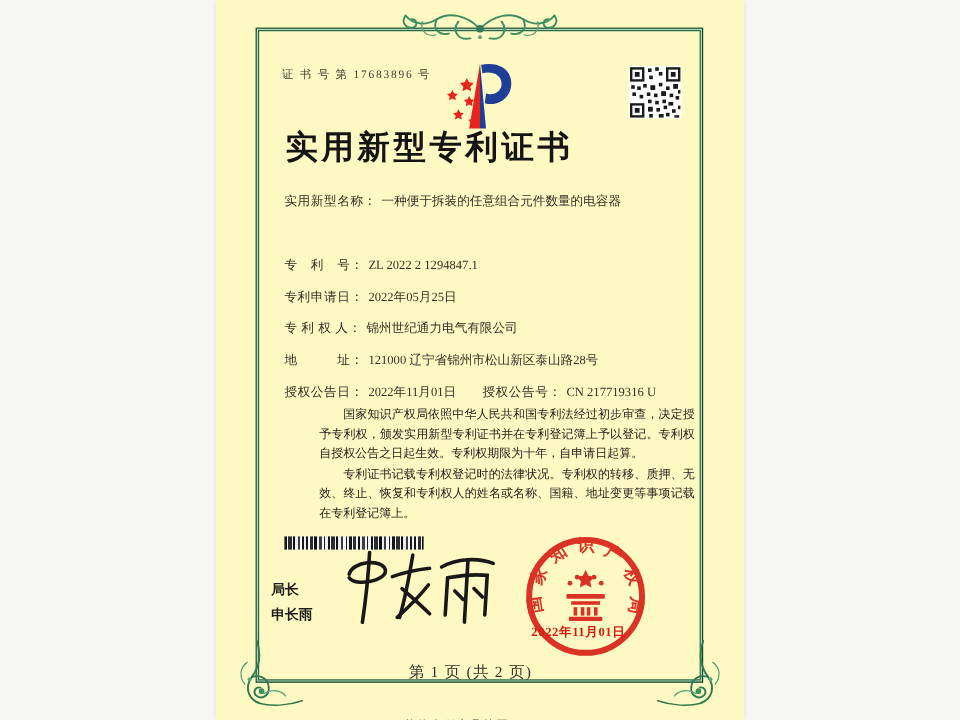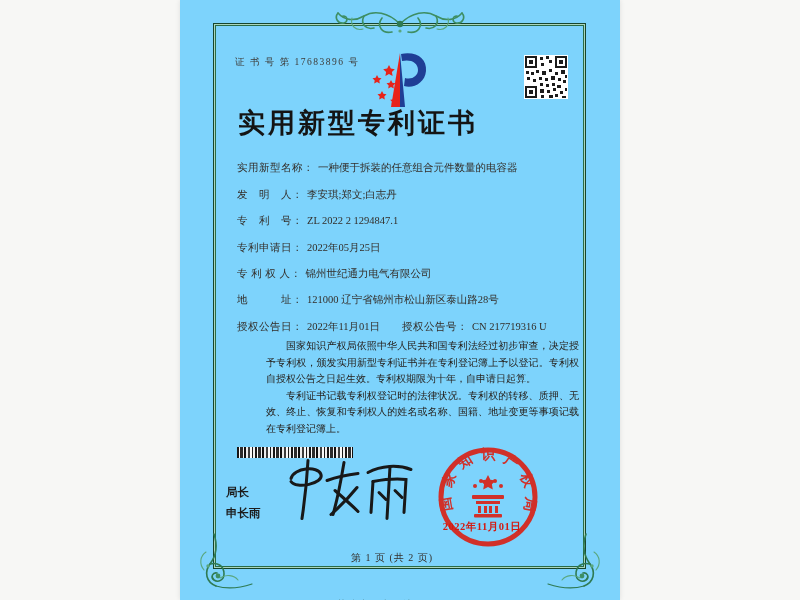--- a/index.html
+++ b/index.html
@@ -4,21 +4,21 @@
 <style>
   * { margin:0; padding:0; box-sizing:border-box; }
   html,body { width:800px; height:600px; overflow:hidden; }
   body {
     background:#f7f7f5;
     font-family:"Liberation Serif","DejaVu Serif",serif;
     position:relative;
   }
   #page {
     position:absolute; left:180px; top:0; width:440px; height:600px;
-    background:#7dd3fc;
+    background:#fef9c3;
     box-shadow:0 0 5px rgba(0,0,0,0.10);
   }
   #frame {
     position:absolute; left:33px; top:23px; width:373px; height:546px;
     border:1px solid #17452e;
     box-shadow:inset 0 0 0 1px #a9d6bd, inset 0 0 0 2px #2a6b47;
   }
   .ornament-top {
     position:absolute; left:50%; top:4px; transform:translateX(-50%);
     width:140px; height:38px;
@@ -67,21 +67,21 @@
     font-size:11.5px; font-weight:bold; color:#1c1c1c; line-height:21px;
   }
   .signature { position:absolute; left:98px; top:450px; width:140px; height:85px; }
   .seal { position:absolute; left:256px; top:445px; width:104px; height:104px; }
   .seal-date {
     position:absolute; left:227px; top:520px; width:150px; text-align:center;
     font-size:10.5px; font-weight:bold; color:#d31b12; letter-spacing:0.5px;
   }
   .page-info {
     position:absolute; left:0; top:551px; width:424px; text-align:center;
-    font-size:10px; color:#33302c; letter-spacing:1px;
+    font-size:13px; color:#33302c; letter-spacing:1px;
   }
   .footer-note {
     position:absolute; left:0; top:577px; width:402px; text-align:center;
     font-size:9px; color:#2f4a3a; letter-spacing:2px;margin-top:21px;
   }
 </style>
 </head>
 <body>
 
 <div id="page">
@@ -196,23 +196,20 @@
         <rect x="35" y="5" width="4" height="4"></rect>
         <rect x="5" y="35" width="4" height="4"></rect>
     </g>
   </svg>
 
   <div class="title">实用新型专利证书</div>
 
   <div class="field-row" style="top:161px">
     <span class="field-label">实用新型名称：</span><span class="field-value">一种便于拆装的任意组合元件数量的电容器</span>
   </div>
-  <div class="field-row" style="top:188px">
-    <span class="field-label">发　明　人：</span><span class="field-value">李安琪;郑文;白志丹</span>
-  </div>
   <div class="field-row" style="top:214px">
     <span class="field-label">专　利　号：</span><span class="field-value">ZL 2022 2 1294847.1</span>
   </div>
   <div class="field-row" style="top:241px">
     <span class="field-label">专利申请日：</span><span class="field-value">2022年05月25日</span>
   </div>
   <div class="field-row" style="top:267px">
     <span class="field-label">专 利 权 人：</span><span class="field-value">锦州世纪通力电气有限公司</span>
   </div>
   <div class="field-row" style="top:293px">

